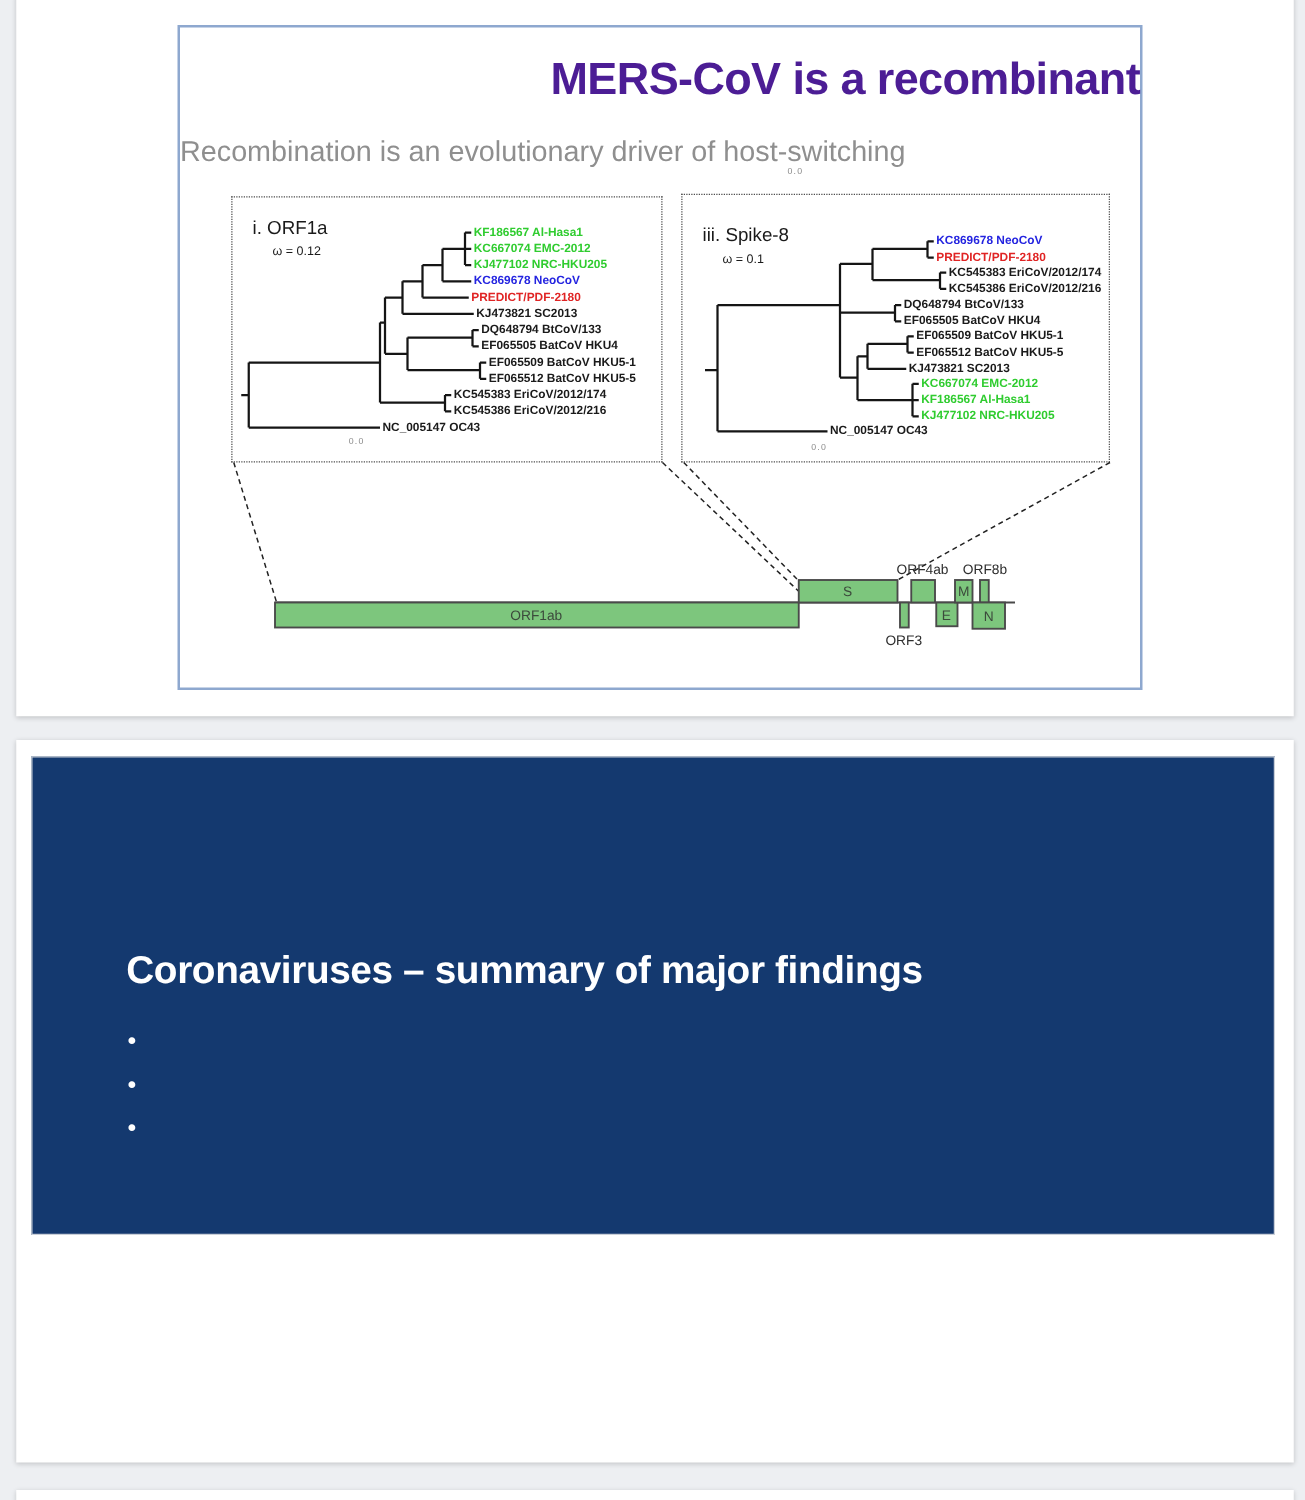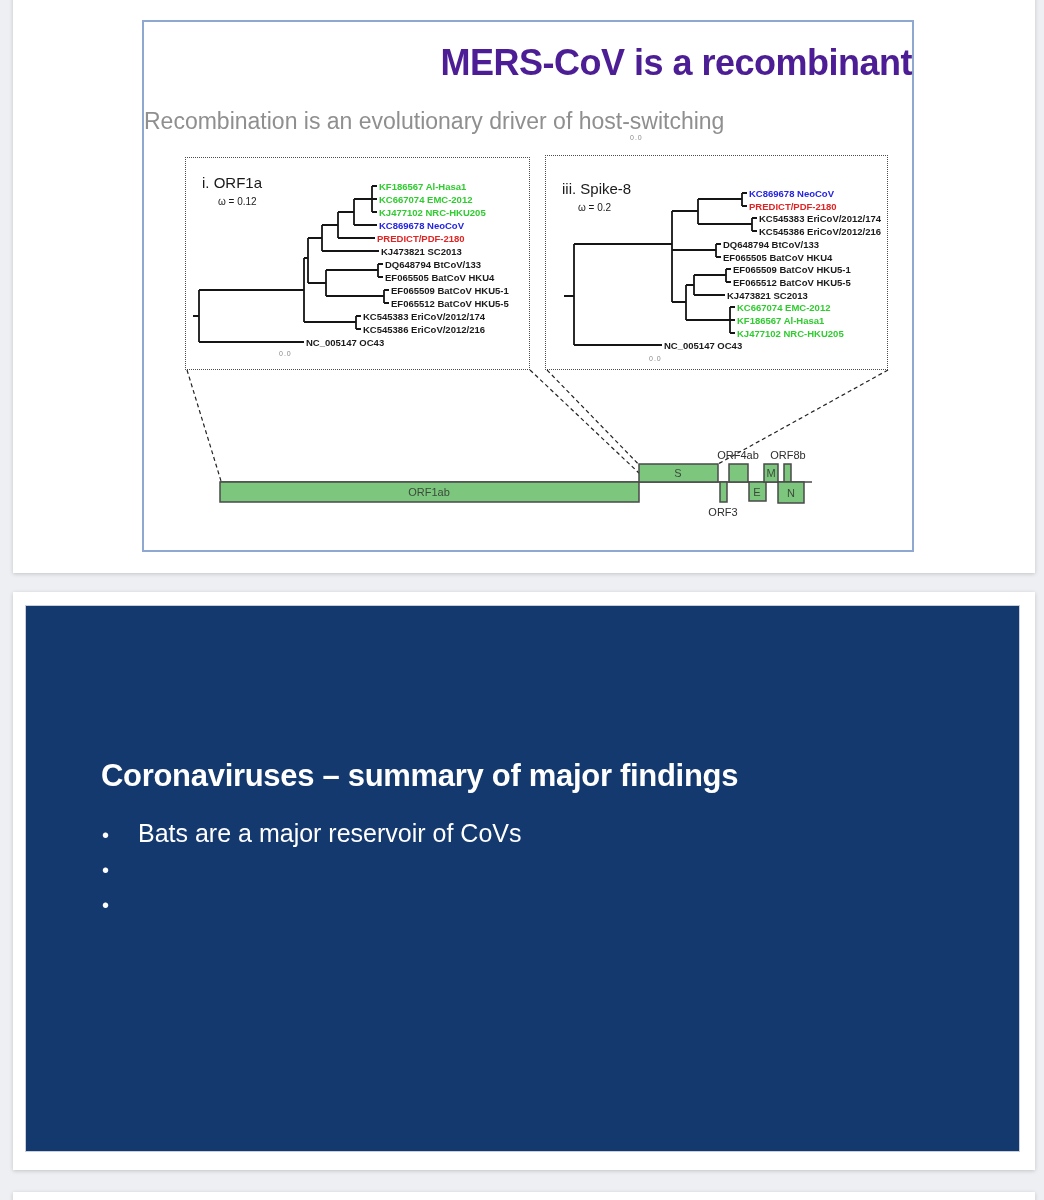--- a/index.html
+++ b/index.html
@@ -65,21 +65,21 @@
   .genome-svg rect { fill:#7dc67d; stroke:#4a4a4a; stroke-width:1.5; }
   .genome-svg line { stroke:#4a4a4a; stroke-width:1.5; }
   .genome-svg text {
     font-family:"Liberation Sans", sans-serif;
     font-size:11px; fill:#2e2e2e;
   }
   .genome-svg text.inside { fill:#3c4a3c; }
 
   
   .navy-slide {
-    position:absolute; left:12px; top:13px; width:995px; height:547px;
+    position:absolute; left:12px; top:13px; width:995px; height:383px;
     background:#14396f; border:1px solid #c9cfd8;
   }
   .s2-title {
     position:absolute; left:75px; top:152px;
     font-size:31px; font-weight:bold; color:#ffffff; letter-spacing:-0.3px;
   }
   .s2-bullets {
     position:absolute; left:76px; top:210px; list-style:none;
     color:#ffffff;
   }
@@ -165,21 +165,21 @@
         <text x="177" y="101" dominant-baseline="central" fill="#1a1a1a">EF065505 BatCoV HKU4</text>
         <text x="187" y="113" dominant-baseline="central" fill="#1a1a1a">EF065509 BatCoV HKU5-1</text>
         <text x="187" y="126" dominant-baseline="central" fill="#1a1a1a">EF065512 BatCoV HKU5-5</text>
         <text x="181" y="139" dominant-baseline="central" fill="#1a1a1a">KJ473821 SC2013</text>
         <text x="191" y="151" dominant-baseline="central" fill="#2fcc2f">KC667074 EMC-2012</text>
         <text x="191" y="164" dominant-baseline="central" fill="#2fcc2f">KF186567 Al-Hasa1</text>
         <text x="191" y="177" dominant-baseline="central" fill="#2fcc2f">KJ477102 NRC-HKU205</text>
         <text x="118" y="189" dominant-baseline="central" fill="#1a1a1a">NC_005147 OC43</text>
       </svg>
       <div class="panel-name" style="top:24px;">iii. Spike-8</div>
-      <div class="panel-omega" style="top:46px;">ω = 0.2</div>
+      <div class="panel-omega" style="top:46px;">ω = 0.1</div>
       <div class="scale-label" id="scale-right">0.0</div>
     </div>
 
     <div id="scale-top">0.0</div>
 
     <svg class="overlay-svg" width="772" height="532" viewBox="0 0 772 532">
       <path class="dash" d="M43 348 L77 459"></path>
       <path class="dash" d="M386 348 L496 452"></path>
       <path class="dash" d="M403 348 L504 452"></path>
       <path class="dash" d="M744 348 L574 442"></path>
@@ -207,21 +207,20 @@
 
   </div>
 </div>
 
 <div class="page" id="page2">
   <div class="navy-slide">
     <div class="s2-title">Coronaviruses – summary of major findings</div>
     <ul class="s2-bullets">
       <li>
         <span class="bullet-dot">•</span>
-        <span>Bats are a major reservoir of CoVs</span>
       </li>
       <li>
         <span class="bullet-dot">•</span>
       </li>
       <li>
         <span class="bullet-dot">•</span>
       </li>
     </ul>
   </div>
 </div>

